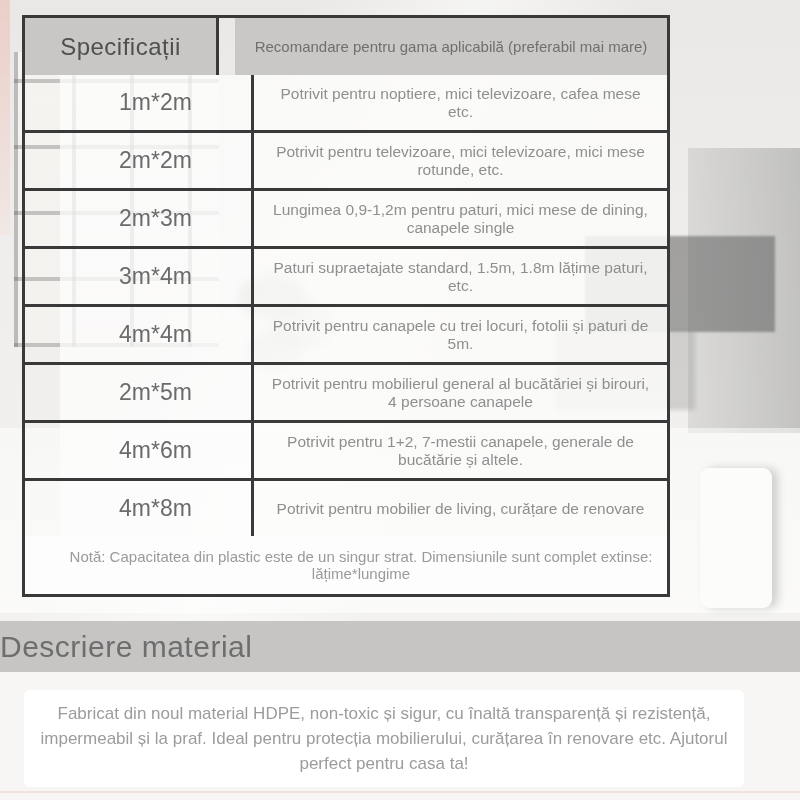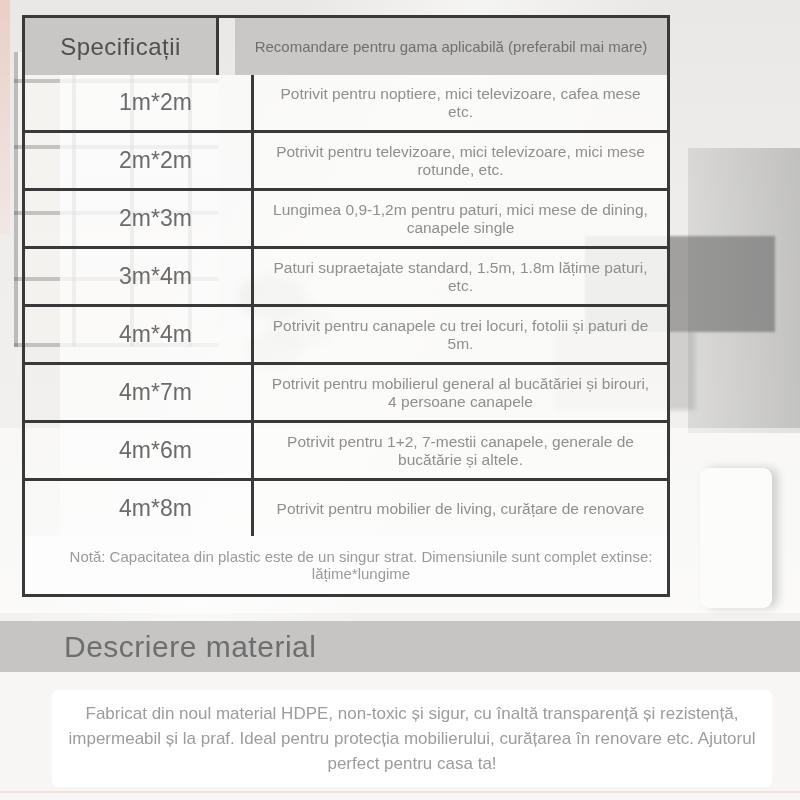--- a/index.html
+++ b/index.html
@@ -48,23 +48,23 @@
   .c2{flex:1;padding:0 14px;text-align:center;}
   .header .c1{background:#c8c7c6;font-size:24px;color:#4f4f4f;letter-spacing:.5px;}
   .header .c2{background:#c9c8c7;font-size:15px;color:#6f6f6f;margin-left:16px;}
   .data .c1{background:rgba(253,253,253,.78);font-size:23px;color:#6b6b6b;}
   .data .c2{background:rgba(251,251,250,.86);font-size:15.5px;color:#8f8f8f;}
   .note .cell{flex:1;justify-content:flex-start;background:rgba(253,253,253,.88);
     padding-left:30px;font-size:15px;color:#9a9a9a;text-align:center;}
   
   .material-band{position:absolute;left:0;top:621px;width:800px;height:51px;
     background:#c6c5c4;display:flex;align-items:center;}
-  .material-band .heading{margin-left:64px;font-size:30px;color:#6e6e6e;letter-spacing:.5px;}
+  .material-band .heading{font-size:30px;color:#6e6e6e;letter-spacing:.5px;}
   .bottom-area{position:absolute;left:0;top:672px;width:800px;height:128px;background:#f7f6f4;}
-  .description-card{position:absolute;left:52px;top:690px;width:720px;min-height:82px;
+  .description-card{position:absolute;left:24px;top:690px;width:720px;min-height:82px;
     box-sizing:border-box;background:rgba(255,255,255,.92);border-radius:6px;
     padding:11px 12px;display:flex;align-items:center;justify-content:center;}
   .description-card p{margin:0;text-align:center;font-size:17px;line-height:25px;color:#9c9c9c;}
   .pink-line{position:absolute;left:0;top:791px;width:800px;height:2px;
     background:rgba(236,210,203,.55);}
 </style>
 </head>
 <body>
 
 <div class="photo">
@@ -101,21 +101,21 @@
   </div>
       <div class="t-row data">
     <div class="cell c1">3m*4m</div>
     <div class="cell c2">Paturi supraetajate standard, 1.5m, 1.8m lățime paturi, etc.</div>
   </div>
       <div class="t-row data">
     <div class="cell c1">4m*4m</div>
     <div class="cell c2">Potrivit pentru canapele cu trei locuri, fotolii și paturi de 5m.</div>
   </div>
       <div class="t-row data">
-    <div class="cell c1">4m*7m</div>
+    <div class="cell c1">2m*5m</div>
     <div class="cell c2">Potrivit pentru mobilierul general al bucătăriei și birouri, 4 persoane canapele</div>
   </div>
       <div class="t-row data">
     <div class="cell c1">4m*6m</div>
     <div class="cell c2">Potrivit pentru 1+2, 7-mestii canapele, generale de bucătărie și altele.</div>
   </div>
       <div class="t-row data">
     <div class="cell c1">4m*8m</div>
     <div class="cell c2">Potrivit pentru mobilier de living, curățare de renovare</div>
   </div>

